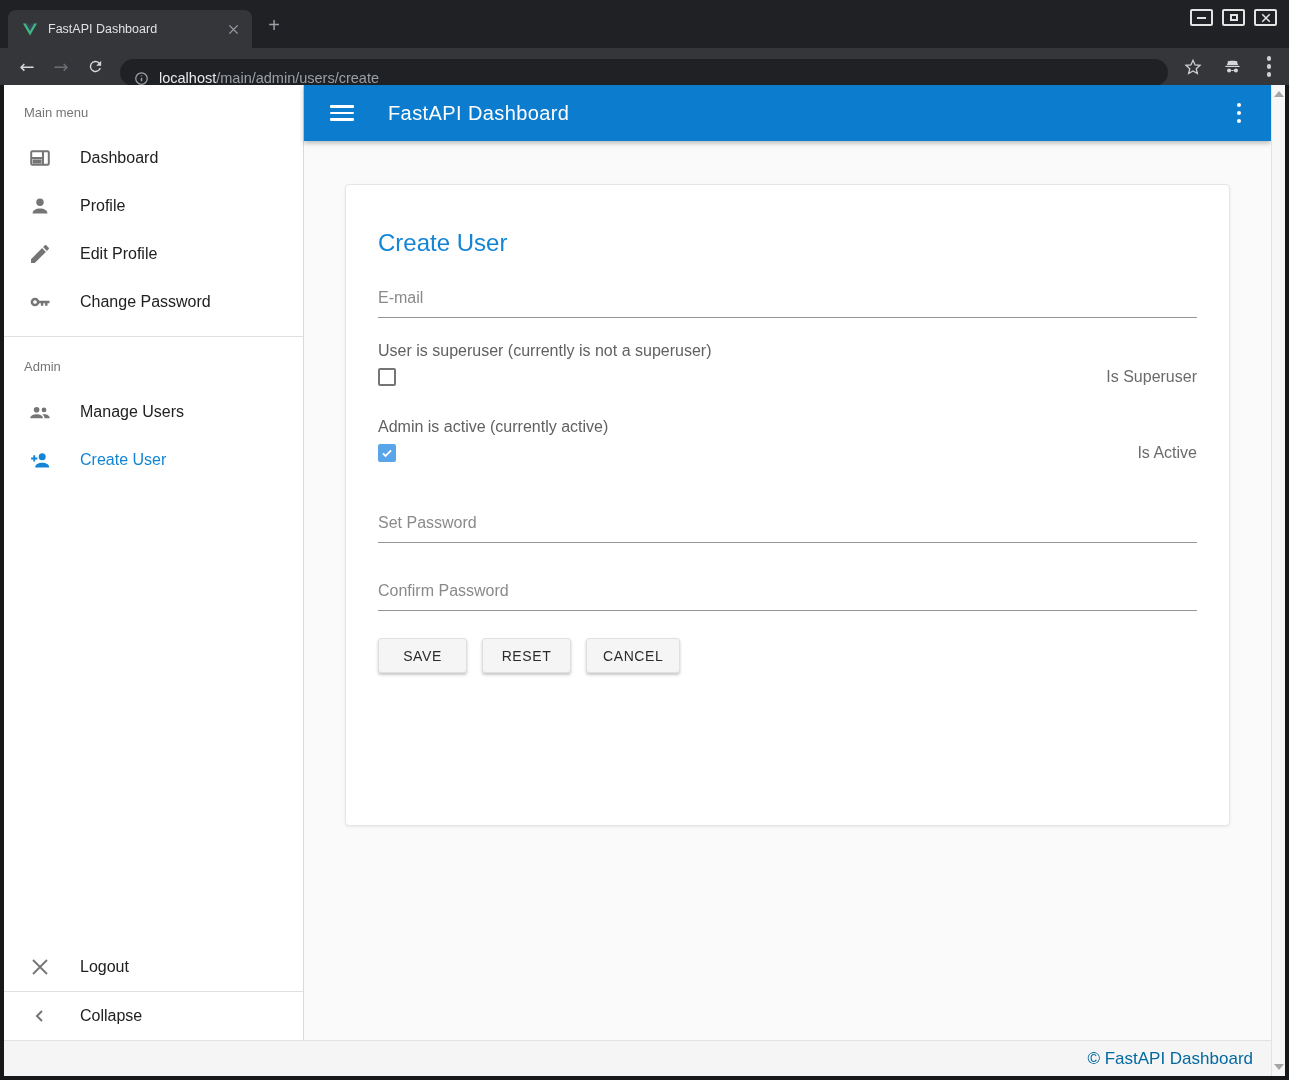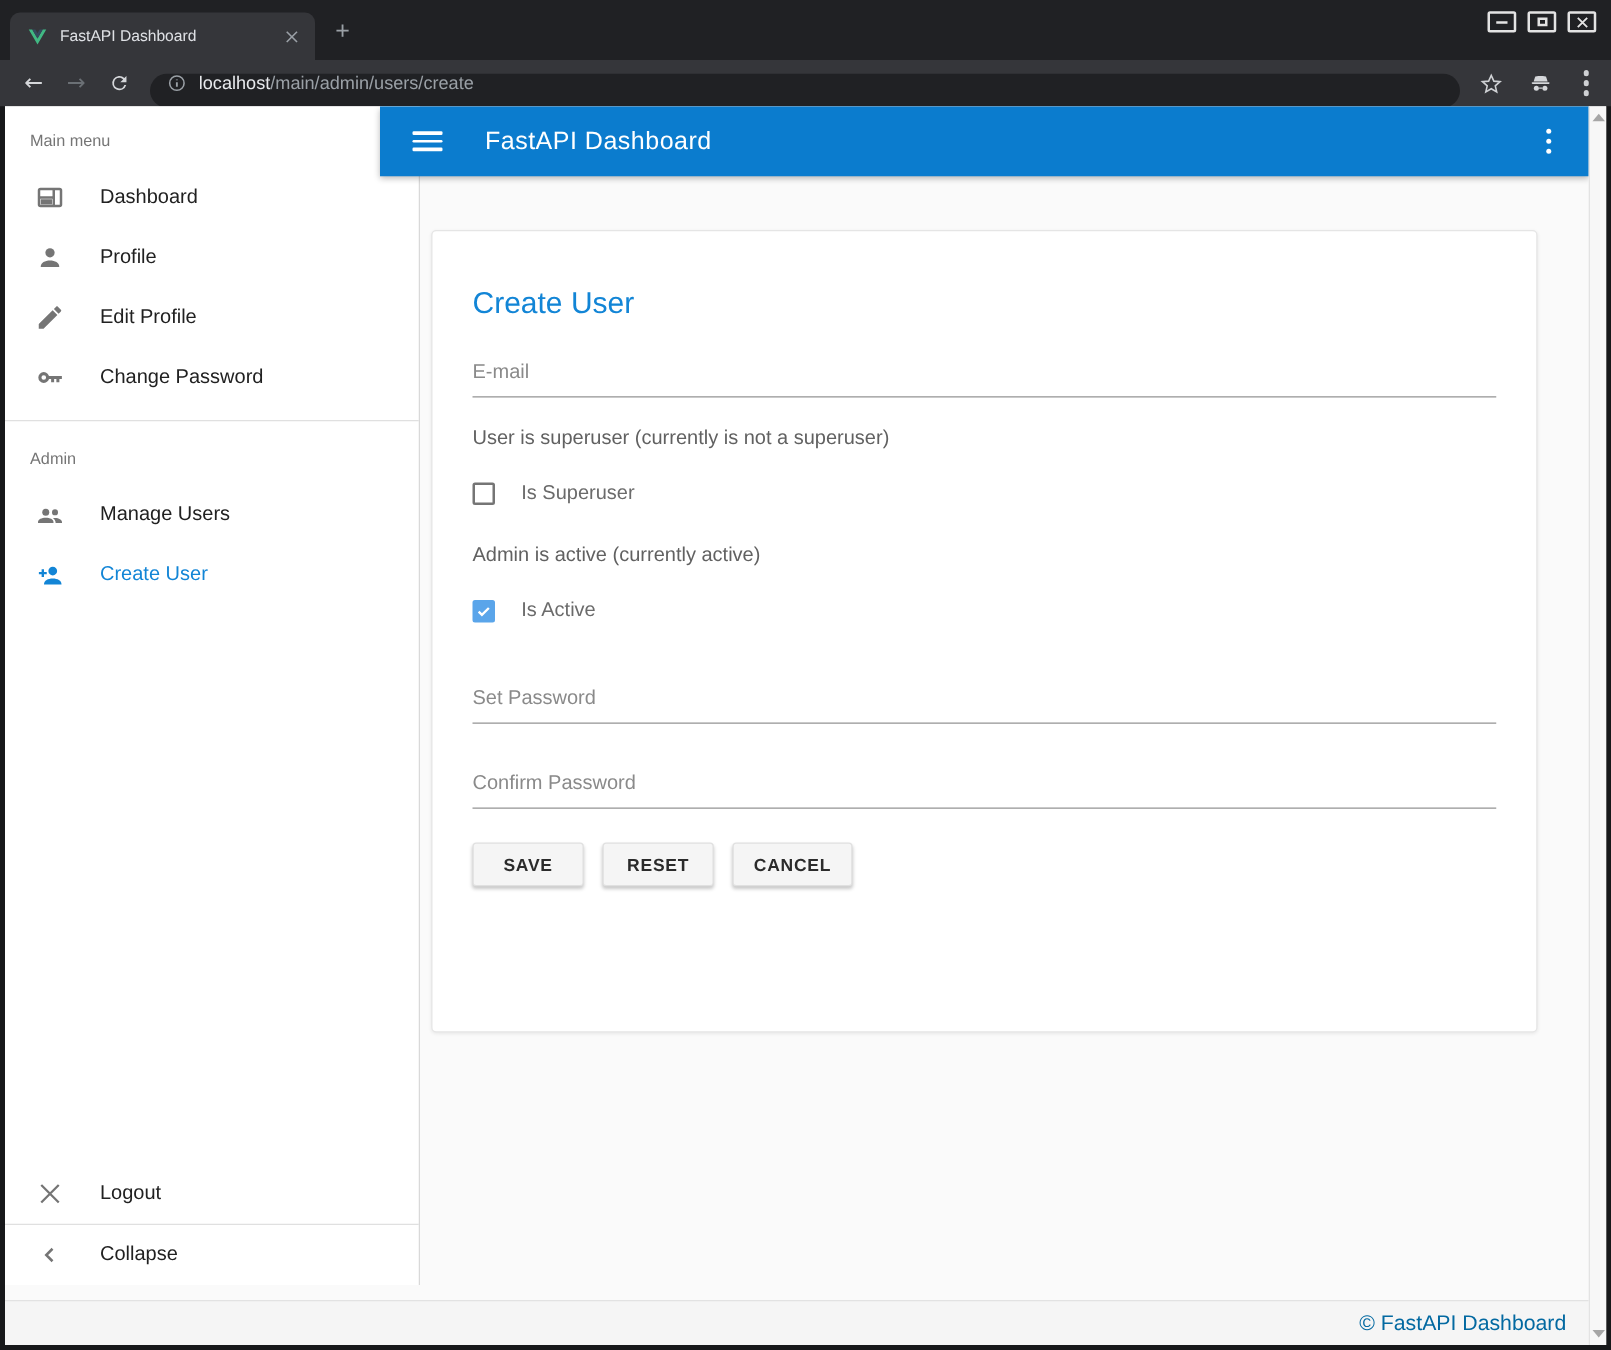--- a/index.html
+++ b/index.html
@@ -18,31 +18,31 @@
   .win-btn { width:23px; height:17px; border:2px solid #e3e3e3; border-radius:2px;
     display:flex; align-items:center; justify-content:center; }
   .win-btn .dash { width:9px; height:2px; background:#e3e3e3; }
   .win-btn .sq { width:8px; height:7px; border:2px solid #e3e3e3; }
   .toolbar { position:absolute; left:0; top:48px; width:1289px; height:37px; background:#35363a;
     display:flex; align-items:center; padding:0 14px; }
   .nav-ic { width:26px; height:26px; display:flex; align-items:center; justify-content:center;
     font-size:18px; color:#d5d7da; margin-right:8px; font-family:"DejaVu Sans",sans-serif; }
   .nav-ic.dim { color:#6b7075; }
   .urlbar { flex:1; height:27px; background:#202124; border-radius:14px; display:flex;
-    align-items:flex-start; padding:0 14px; margin:12px 10px 0 4px; }
+    align-items:flex-end; padding:0 14px; margin:12px 10px 0 4px; }
   .url-text { font-size:14.5px; margin-left:10px; }
   .url-host { color:#e8eaed; }
   .url-path { color:#9aa0a6; }
   .tool-right { display:flex; align-items:center; gap:20px; margin-left:6px; }
 
   
   .page { position:absolute; left:4px; right:4px; top:85px; bottom:4px; background:#fafafa; overflow:hidden; }
 
   
-  .sidebar { position:absolute; left:0; top:0; width:332px; bottom:48px; background:#fff;
+  .sidebar { position:absolute; left:0; top:0; width:300px; bottom:36px; background:#fff;
     border-right:1px solid #d9d9d9; display:flex; flex-direction:column; }
   .menu-label { font-size:13px; color:#757575; margin:20px 0 14px 20px; }
   .menu-label.second { margin-top:22px; }
   .nav-item { height:48px; display:flex; align-items:center; padding-left:24px; cursor:pointer; }
   .nav-item .ic { width:24px; height:24px; margin-right:28px; flex:none; }
   .nav-item .lbl { font-size:16px; color:#212121;text-align:center; }
   .nav-item.active .lbl { color:var(--accent,#1285d6); }
   .sb-divider { height:1px; background:#e0e0e0; margin-top:10px; }
   .sb-spacer { flex:1; }
 
@@ -60,32 +60,32 @@
   .content { position:absolute; left:300px; top:56px; right:14px; bottom:36px; }
   .card { width:885px; margin:43px 0 0 41px; height:642px; background:#fff; border:1px solid #e5e5e5;
     border-radius:4px; box-shadow:0 1px 3px rgba(0,0,0,.07); padding:44px 32px; }
   .card h1 { font-size:24px; font-weight:400; color:var(--accent,#1285d6); }
   .tfield { display:block; width:100%; border:none; outline:none; border-bottom:1px solid #949494;
     font-size:16px; padding:0 0 10px 0; color:#212121; background:transparent;
     font-family:"Liberation Sans","DejaVu Sans",sans-serif; }
   .tfield::placeholder { color:#8a8a8a; opacity:1; }
   .f1 { margin-top:56px; } .f2 { margin-top:32px; }
   .hint { margin-top:24px; font-size:16px; color:#616161; }
-  .cb-row { margin-top:26px; display:flex; align-items:center; cursor:pointer; }
+  .cb-row { margin-top:8px; display:flex; align-items:center; cursor:pointer;justify-content:space-between; }
   .cb-box { width:18px; height:18px; border:2px solid #757575; border-radius:2px;
     display:flex; align-items:center; justify-content:center; flex:none; }
   .cb-box svg { visibility:hidden; }
   .cb-row.checked .cb-box { background:var(--cbblue,#5aa5ea); border-color:var(--cbblue,#5aa5ea); }
   .cb-row.checked .cb-box svg { visibility:visible; }
   .cb-lbl { margin-left:21px; font-size:16px; color:#6b6b6b; }
   .hint.h2 { margin-top:32px; }
   .f3 { margin-top:52px; } .f4 { margin-top:39px; }
   .actions { margin-top:27px; display:flex; gap:15px; }
   .btn { min-width:89px; height:35px; background:#f5f5f5; border:1px solid #e0e0e0; border-radius:3px;
-    font-size:14px; font-weight:700; letter-spacing:.6px; color:#2b2b2b; padding:0 16px;
+    font-size:14px; font-weight:400; letter-spacing:.6px; color:#2b2b2b; padding:0 16px;
     box-shadow:0 2px 3px rgba(0,0,0,.22); cursor:pointer;
     font-family:"Liberation Sans","DejaVu Sans",sans-serif; }
 
   
   .footer { position:absolute; left:0; right:14px; bottom:0; height:36px; background:#f5f5f5;
     border-top:1px solid #e2e2e2; display:flex; align-items:center; justify-content:flex-end;
     padding-right:18px; z-index:4; }
   .footer span { font-size:17px; color:#0369a1; }
   .scrollbar { position:absolute; right:0; top:0; bottom:0; width:14px; background:#f7f7f7;
     border-left:1px solid #e3e3e3; z-index:5; }

